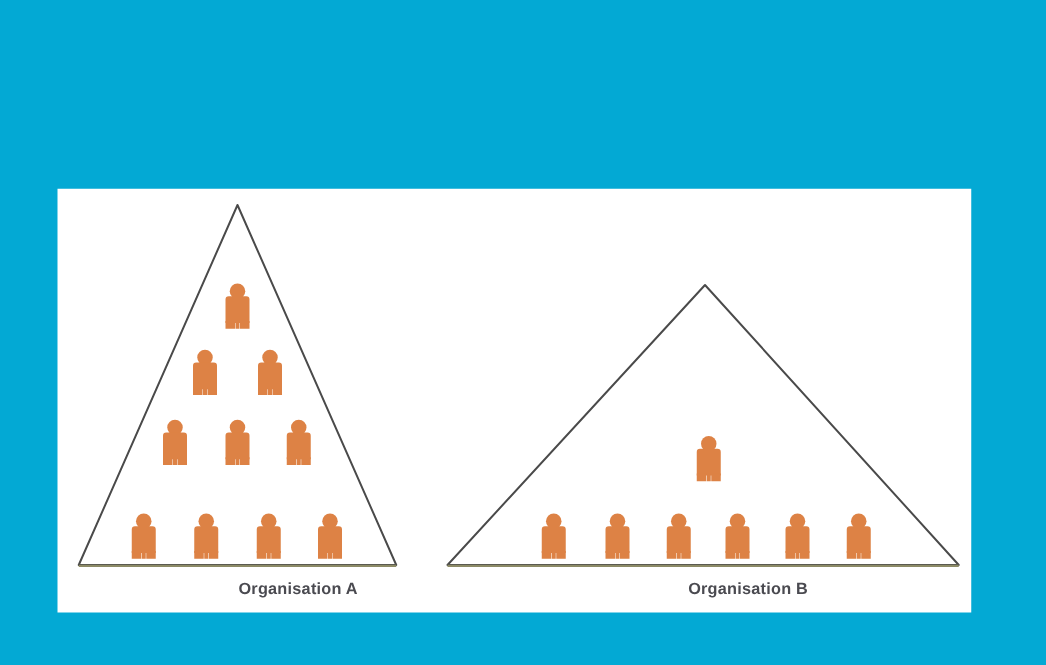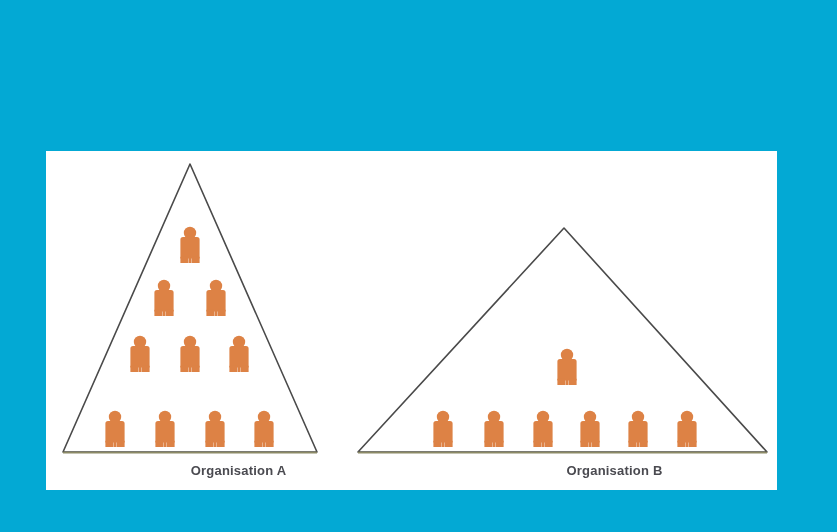--- a/index.html
+++ b/index.html
@@ -69,21 +69,21 @@
     letter-spacing: 0.2px;
     white-space: nowrap;
     font-family: "Liberation Sans", "DejaVu Sans", sans-serif;
   }
   #label-org-a {
     left: 63px;
     top: 312px;
     width: 259px;
   }
   #label-org-b {
-    left: 364px;
+    left: 348px;
     top: 312px;
     width: 409px;
   }
 </style>
 </head>
 <body>
 
 <div id="slide" style="background: rgb(3, 169, 212);">
 
 

